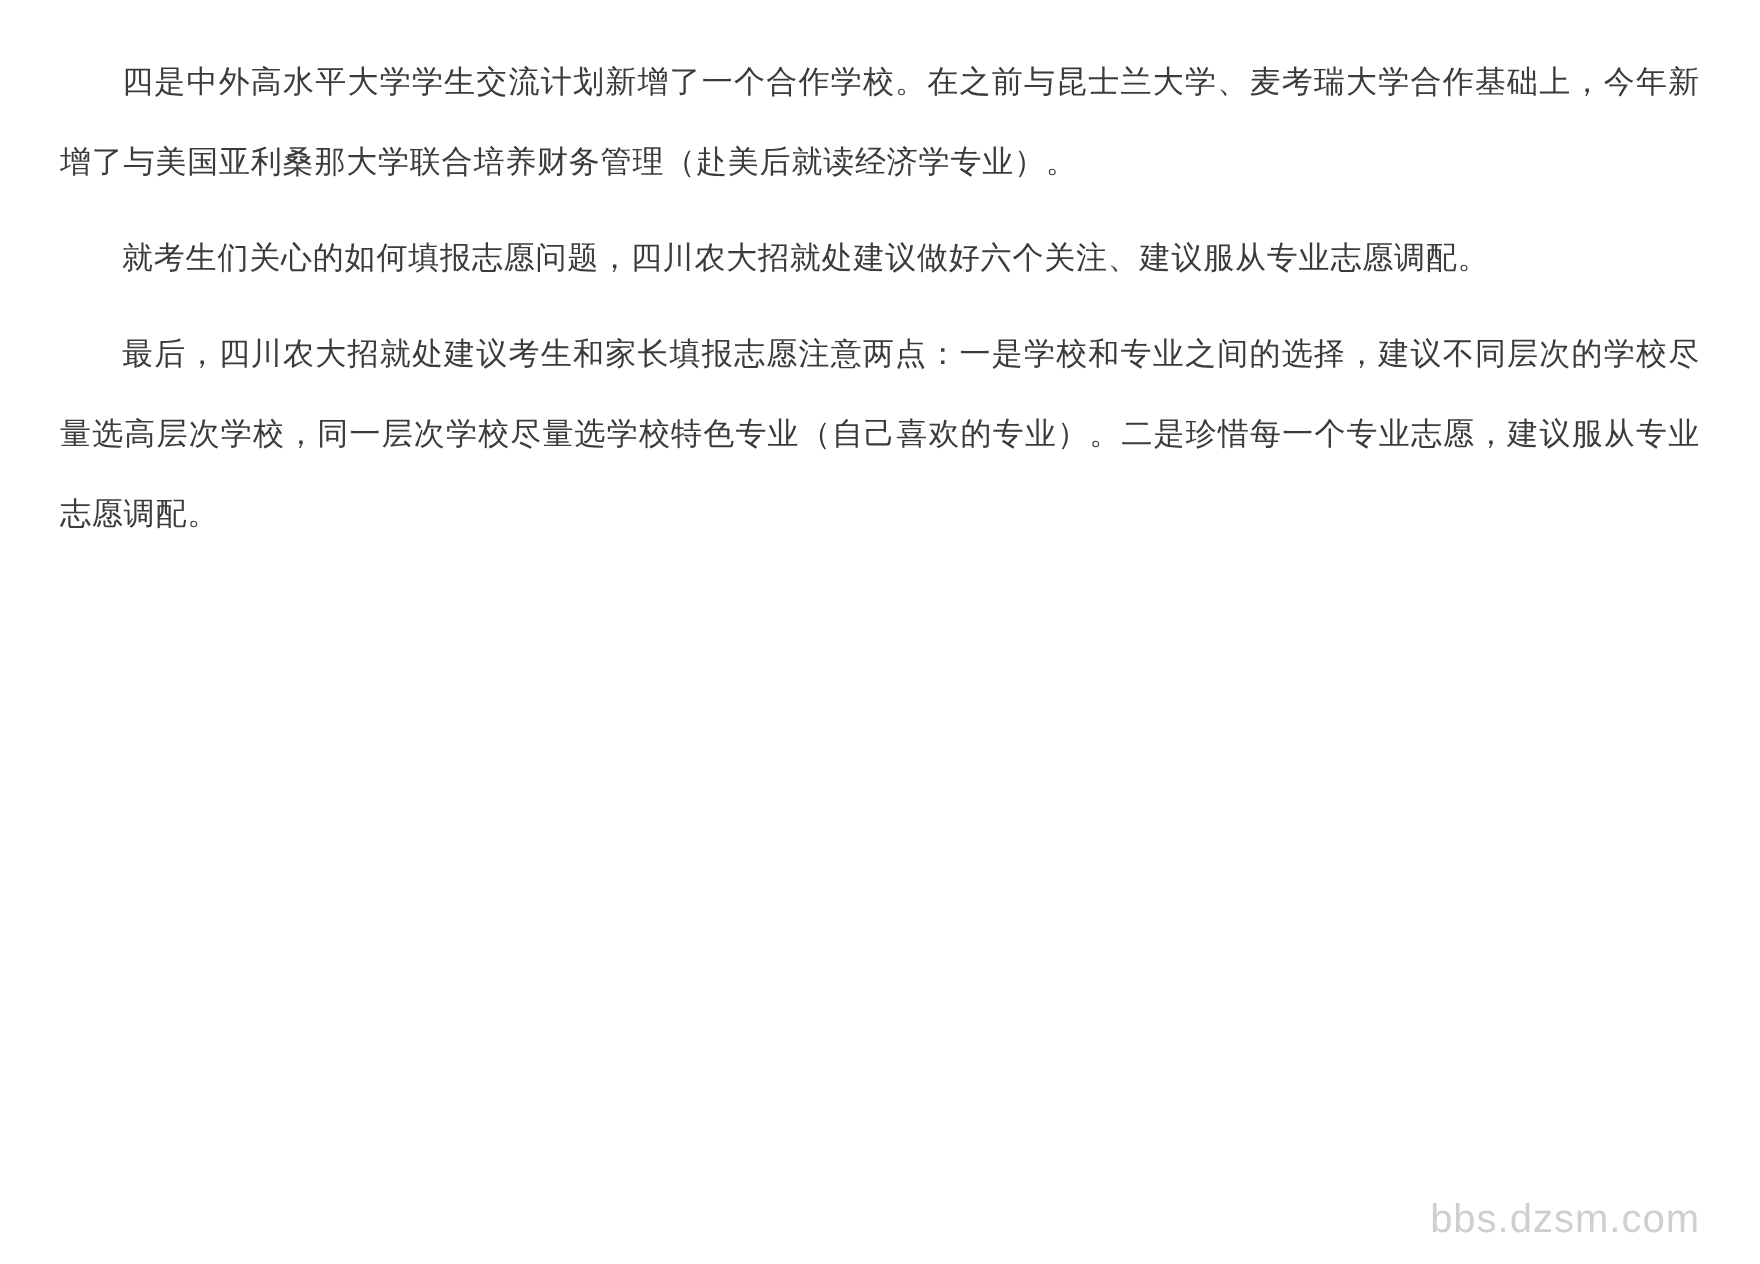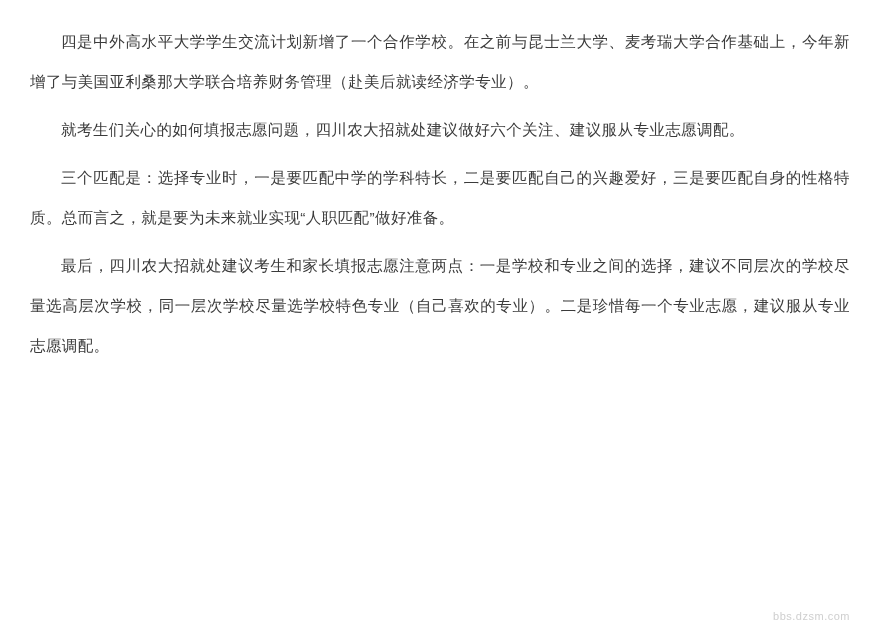--- a/index.html
+++ b/index.html
@@ -28,29 +28,28 @@
     color: #3b3b3b;
     text-indent: 2em;
     margin: 0 0 8px 0;
     text-align: justify;
     letter-spacing: 0.4px;
   }
   .watermark {
     position: absolute;
     right: 30px;
     bottom: 10px;
-    font-size: 11px;
+    font-size: 20px;
     color: #cfcfcf;
     font-family: "Liberation Sans", sans-serif;
     letter-spacing: 0.5px;
     user-select: none;
   }
 </style>
 </head>
 <body>
 
 <div class="page">
   <p class="para">四是中外高水平大学学生交流计划新增了一个合作学校。在之前与昆士兰大学、麦考瑞大学合作基础上，今年新增了与美国亚利桑那大学联合培养财务管理（赴美后就读经济学专业）。</p>
   <p class="para">就考生们关心的如何填报志愿问题，四川农大招就处建议做好六个关注、建议服从专业志愿调配。</p>
-  <p class="para">三个匹配是：选择专业时，一是要匹配中学的学科特长，二是要匹配自己的兴趣爱好，三是要匹配自身的性格特质。总而言之，就是要为未来就业实现“人职匹配”做好准备。</p>
   <p class="para">最后，四川农大招就处建议考生和家长填报志愿注意两点：一是学校和专业之间的选择，建议不同层次的学校尽量选高层次学校，同一层次学校尽量选学校特色专业（自己喜欢的专业）。二是珍惜每一个专业志愿，建议服从专业志愿调配。</p>
   <div class="watermark">bbs.dzsm.com</div>
 </div>
 
 </body></html>

